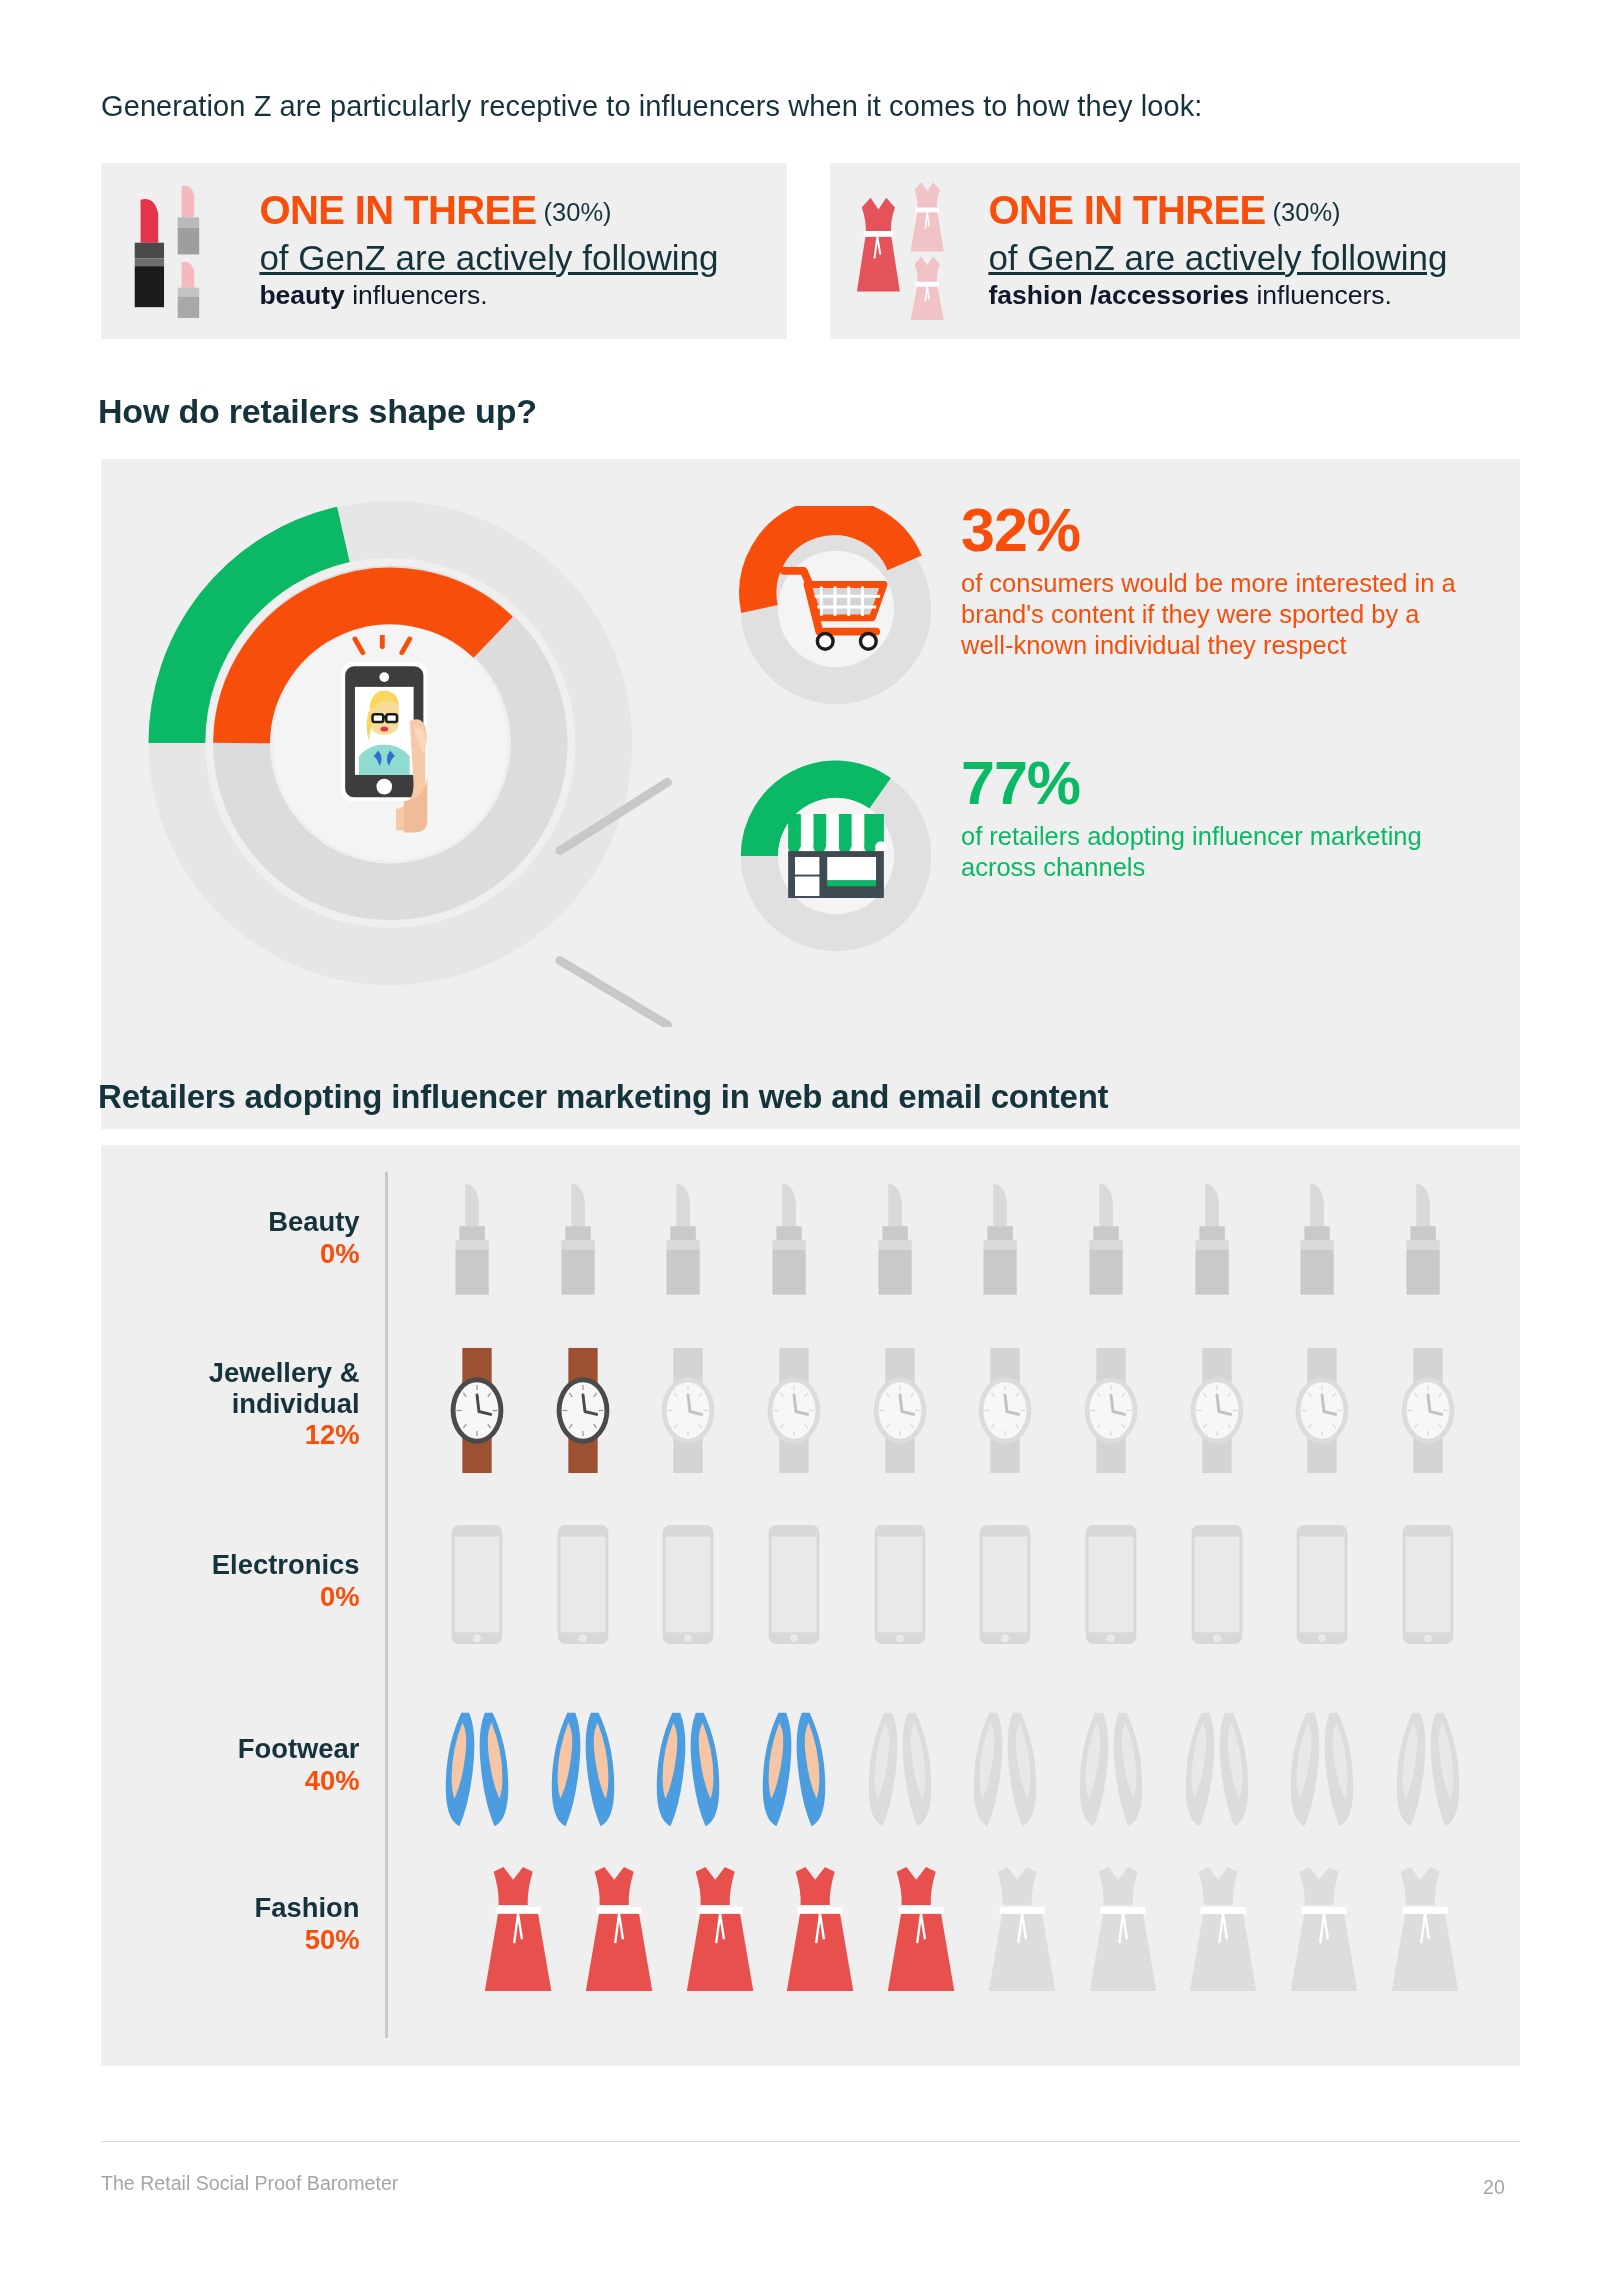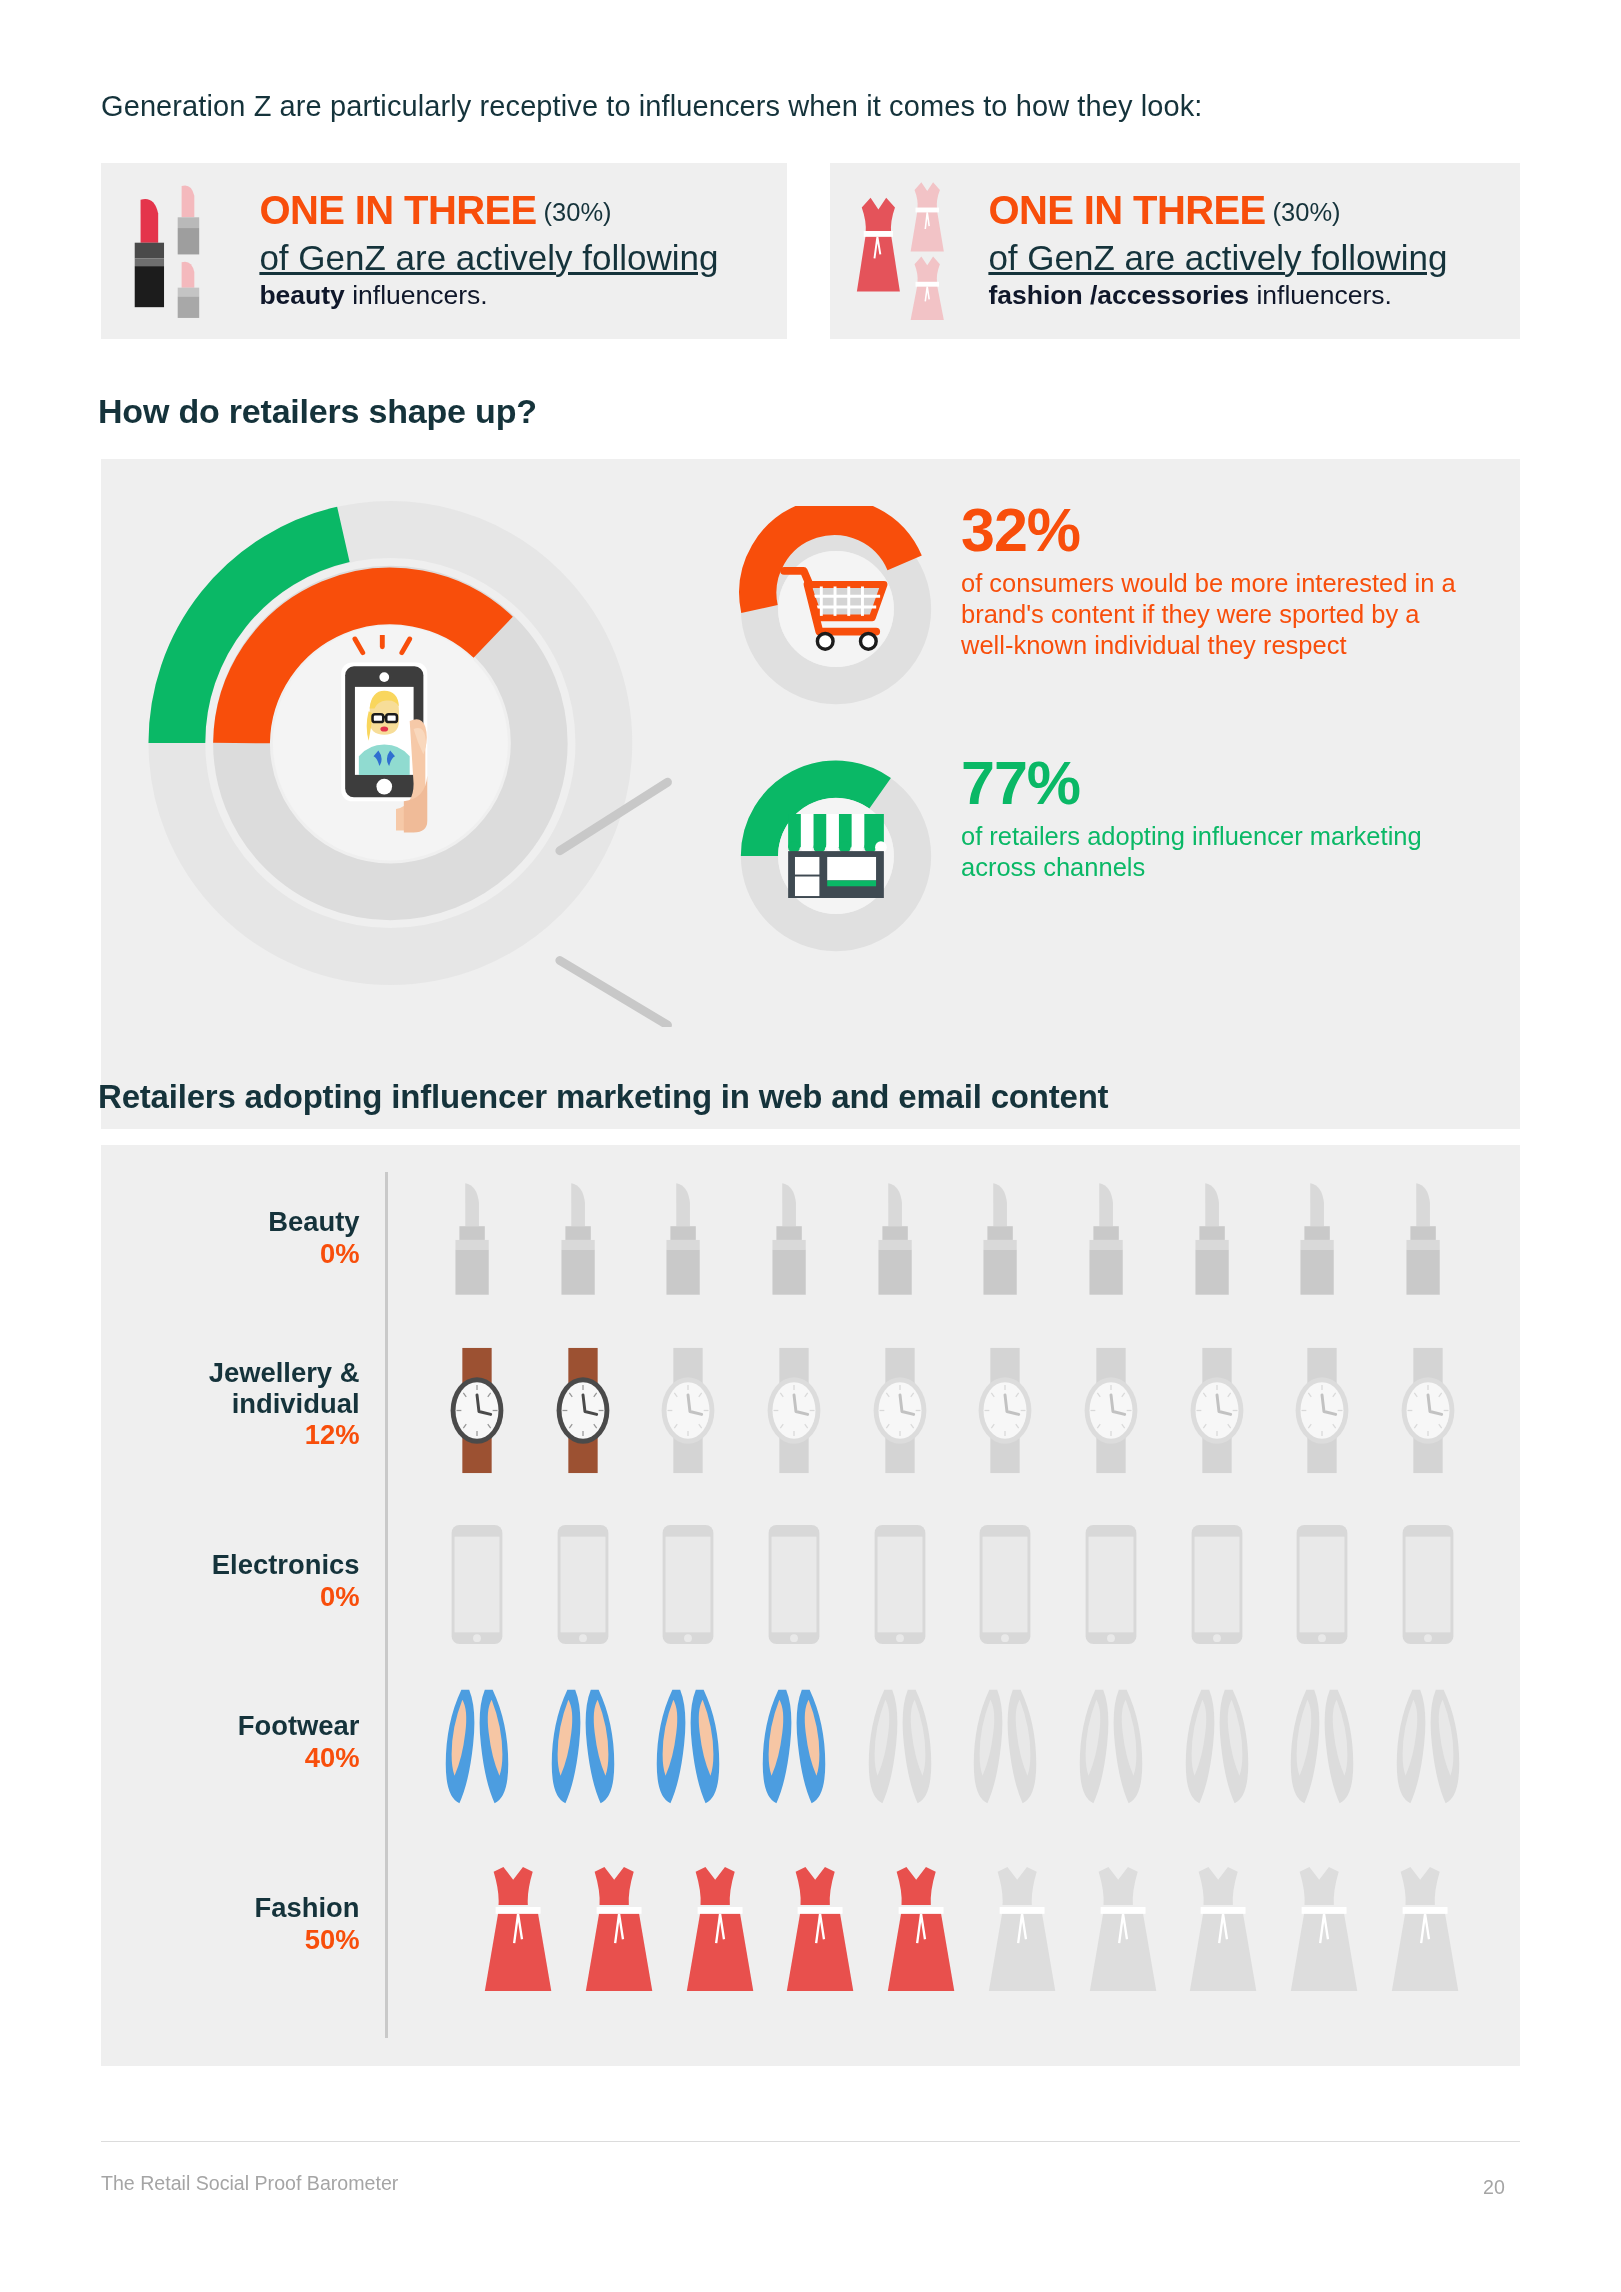--- a/index.html
+++ b/index.html
@@ -697,21 +697,21 @@
     <rect x="23" y="14" width="46" height="98" fill="#e9e9e9"></rect>
     <circle cx="46" cy="118" r="4" fill="#e9e9e9"></circle>
   </svg></div>
             <div class="icon-cell"><svg width="90" height="123" viewBox="0 0 92 126">
     <rect x="20" y="2" width="52" height="122" rx="8" fill="#d8d8d8"></rect>
     <rect x="23" y="14" width="46" height="98" fill="#e9e9e9"></rect>
     <circle cx="46" cy="118" r="4" fill="#e9e9e9"></circle>
   </svg></div>
           </div>
         </div>
-        <div class="picto-row" style="top: 524px;">
+        <div class="picto-row" style="top: 547px;">
           <div class="picto-label">
             <div class="cat">Footwear</div>
             <div class="pct">40%</div>
           </div>
           <div class="picto-icons">
             <div class="icon-cell"><svg width="90" height="125" viewBox="0 0 92 128">
     <path d="M30 6 q-16 34 -16 76 q0 34 14 40 q10 -22 14 -60 q4 -36 -4 -56z" fill="#4c9de0"></path>
     <path d="M62 6 q16 34 16 76 q0 34 -14 40 q-10 -22 -14 -60 q-4 -36 4 -56z" fill="#4c9de0"></path>
     <path d="M31 16 q-11 28 -11 56 q0 14 3 22 q8 -18 11 -44 q3 -24 -3 -34z" fill="#f6c6a4"></path>
     <path d="M61 16 q11 28 11 56 q0 14 -3 22 q-8 -18 -11 -44 q-3 -24 3 -34z" fill="#f6c6a4"></path>

